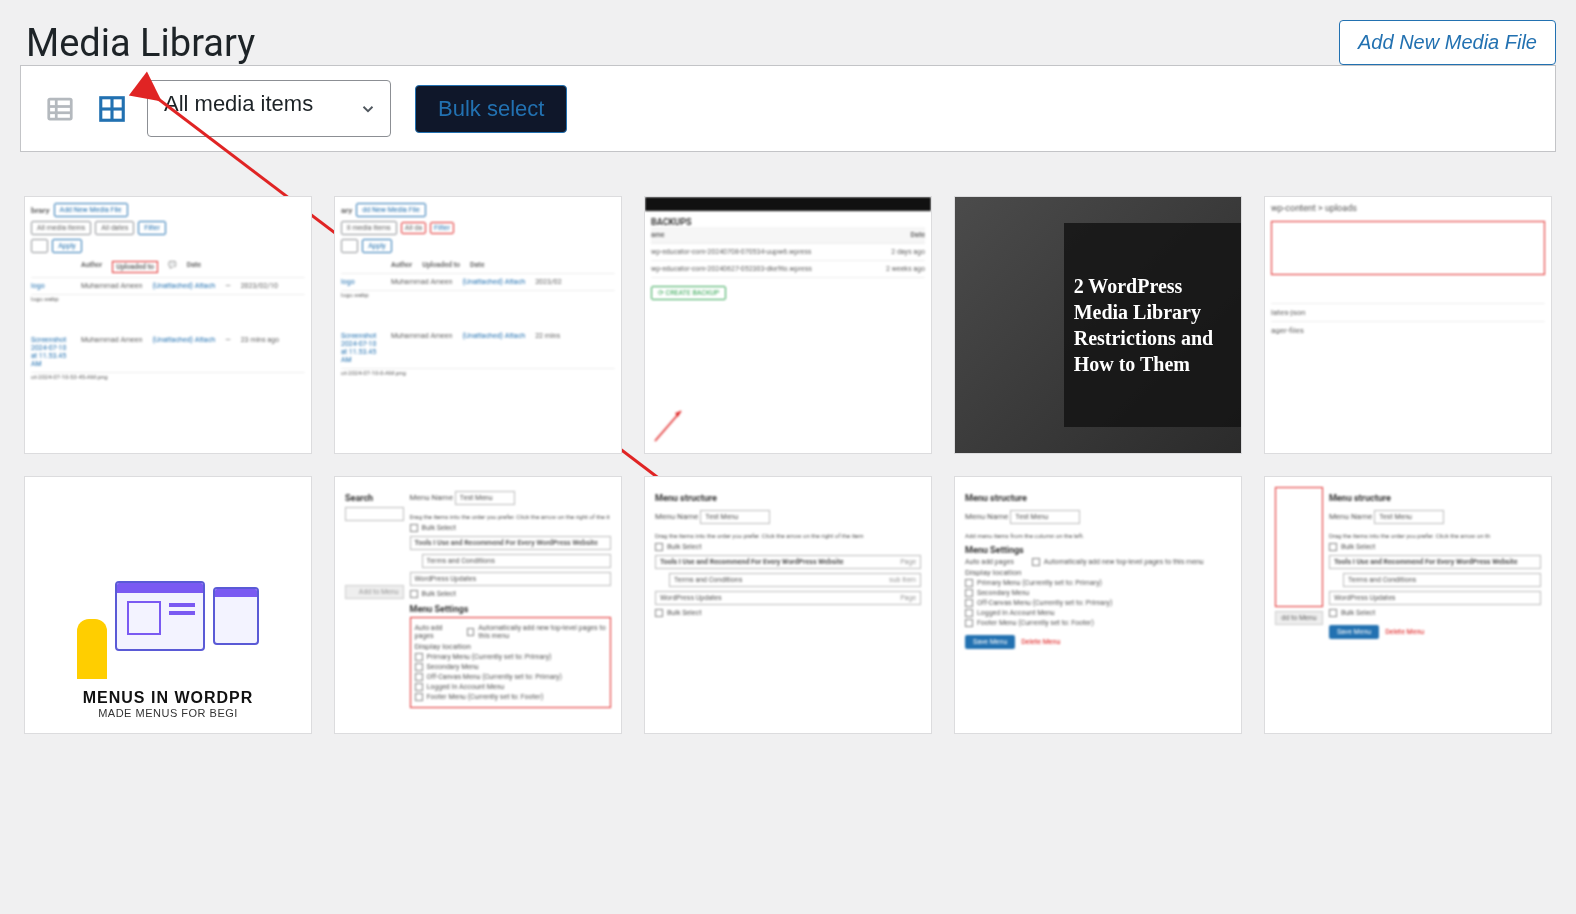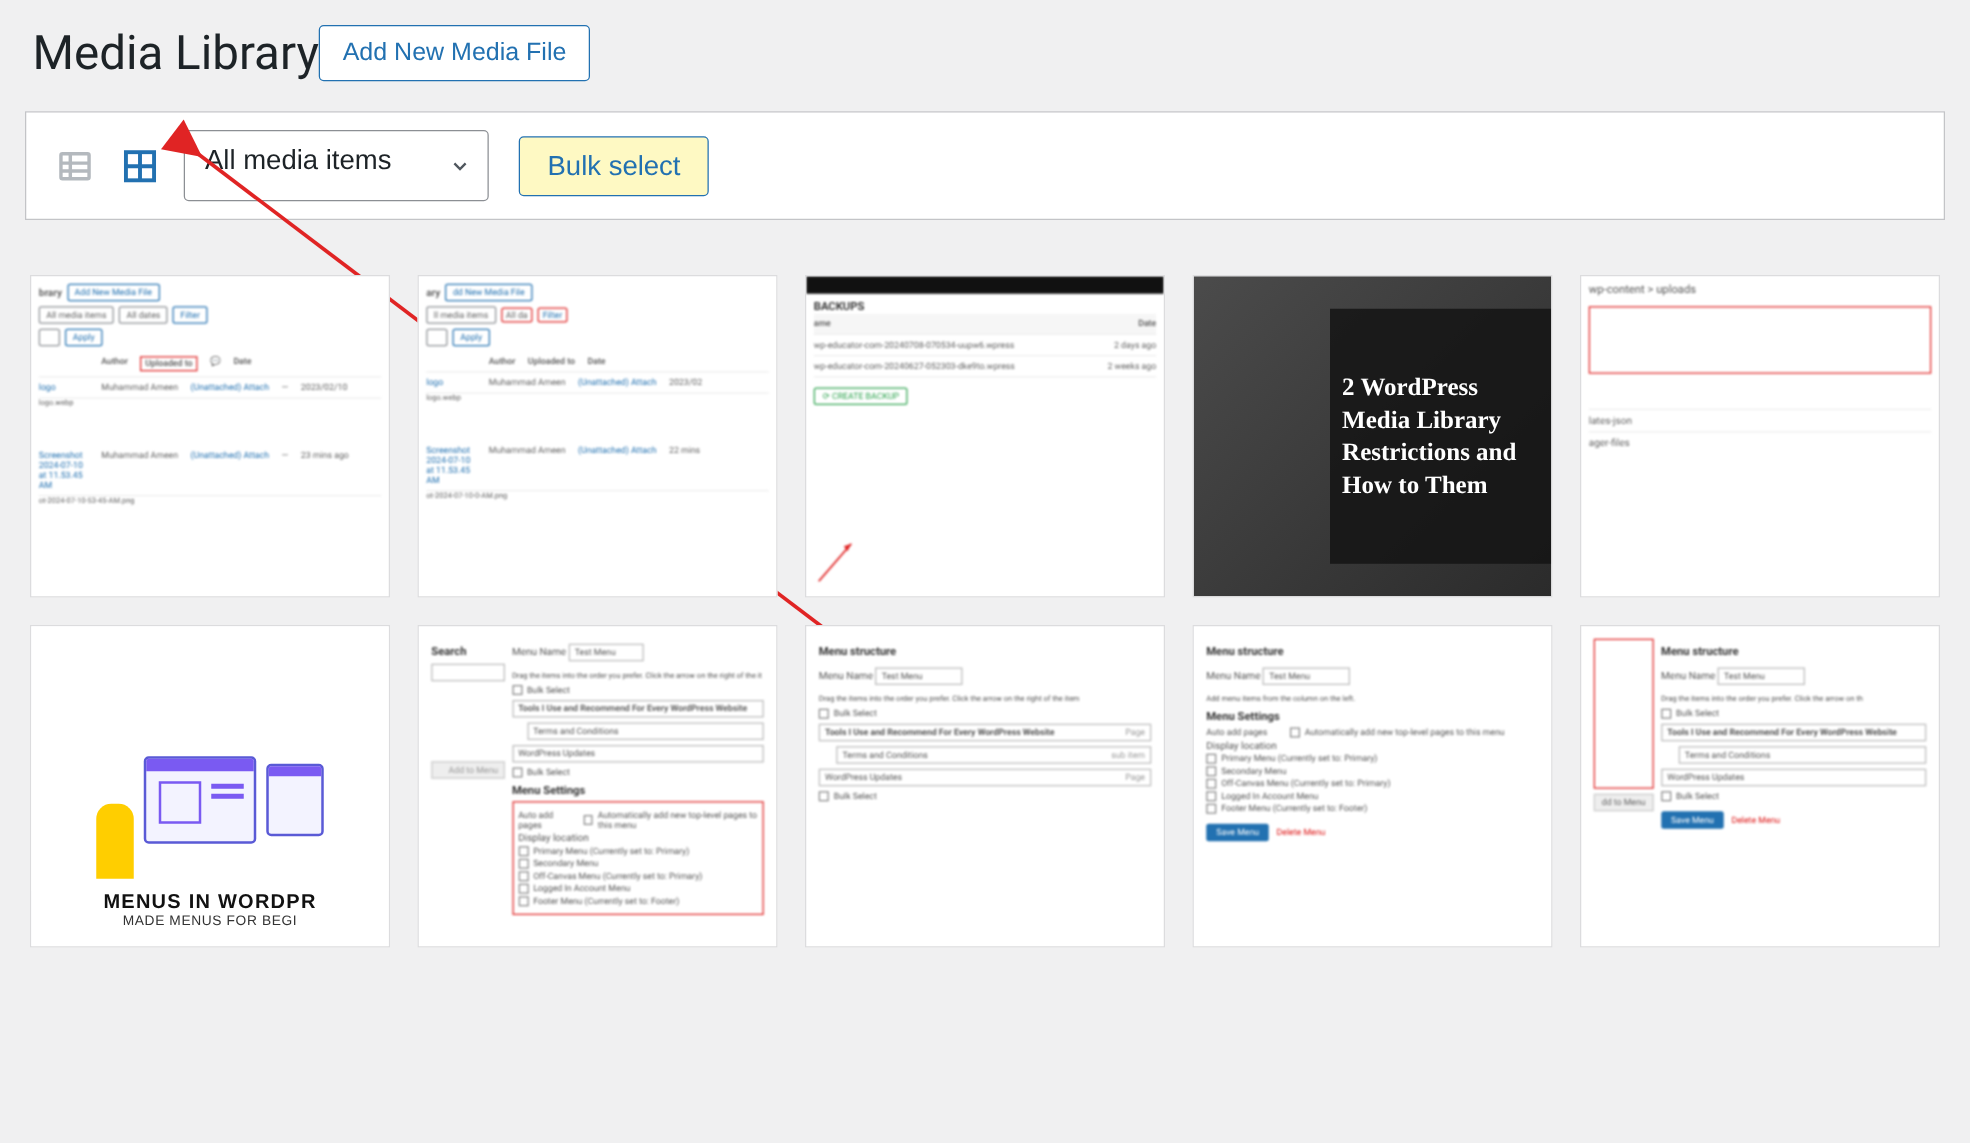--- a/index.html
+++ b/index.html
@@ -1,33 +1,33 @@
 <!DOCTYPE html>
 <html><head>
   <meta charset="utf-8">
   <style>
     * { box-sizing: border-box; margin: 0; padding: 0; }
     body { font-family: -apple-system, BlinkMacSystemFont, "Segoe UI", Roboto, sans-serif; background: #f0f0f1; color: #1d2327; padding: 20px; }
     
-    .page-header { display: flex; align-items: center; margin-bottom: 24px; margin-left: 6px; }
+    .page-header { display: flex; align-items: center; gap: 16px; margin-left: 6px; justify-content: space-between; }
     .page-title { font-size: 38px; font-weight: 400; color: #1d2327; }
-    .add-new-btn { border: 1px solid #2271b1; color: #2271b1; background: #fff; padding: 10px 18px; font-size: 20px; border-radius: 4px; cursor: pointer; }
+    .add-new-btn { border: 1px solid #2271b1; color: #2271b1; background: #fff; padding: 10px 18px; font-size: 20px; border-radius: 4px; cursor: pointer; font-style: italic; }
 
     .toolbar { background: #fff; border: 1px solid #c3c4c7; padding: 14px 22px; display: flex; align-items: center; gap: 18px; margin-bottom: 44px; position: relative; }
     
     .view-btn { width: 34px; height: 34px; display: flex; align-items: center; justify-content: center; cursor: pointer; background: none; border: none; padding:0; }
     .view-btn svg { display:block; }
     
     .select-wrap { position: relative; }
     .select { appearance: none; -webkit-appearance:none; border: 1px solid #8c8f94; background: #fff; font-size: 22px; padding: 10px 46px 20px 16px; border-radius: 4px; color: #1d2327; cursor: pointer; min-height: 52px; }
     .select-arrow { position: absolute; right: 14px; top: 50%; transform: translateY(-50%); pointer-events: none; color:#50575e; }
     .select.media-type { width: 244px; }
     .select.dates { width: 260px; }
 
-    .bulk-btn { border: 1px solid #2271b1; color: #2271b1; background: #fef9c3; padding: 10px 22px; font-size: 22px; border-radius: 4px; cursor: pointer; margin-left: 6px; }
+    .bulk-btn { border: 1px solid #2271b1; color: #2271b1; background: #0f172a; padding: 10px 22px; font-size: 22px; border-radius: 4px; cursor: pointer; margin-left: 6px; }
 
     .arrow-overlay { position: absolute; pointer-events: none; }
 
     .grid { display: grid; grid-template-columns: repeat(5, 1fr); gap: 22px; padding: 0 4px; }
     .tile { background: #fff; border: 1px solid #dcdcde; height: 258px; overflow: hidden; position: relative; cursor: pointer; }
     .tile-inner { width:100%; height:100%; display:flex; align-items:center; justify-content:center; font-size:10px; color:#636363; overflow:hidden; }
     .blur { filter: blur(1px); }
 
     
     .t4 { background: linear-gradient(135deg,#4b4b4b,#2b2b2b); display:flex; align-items:center; justify-content:flex-end; }

